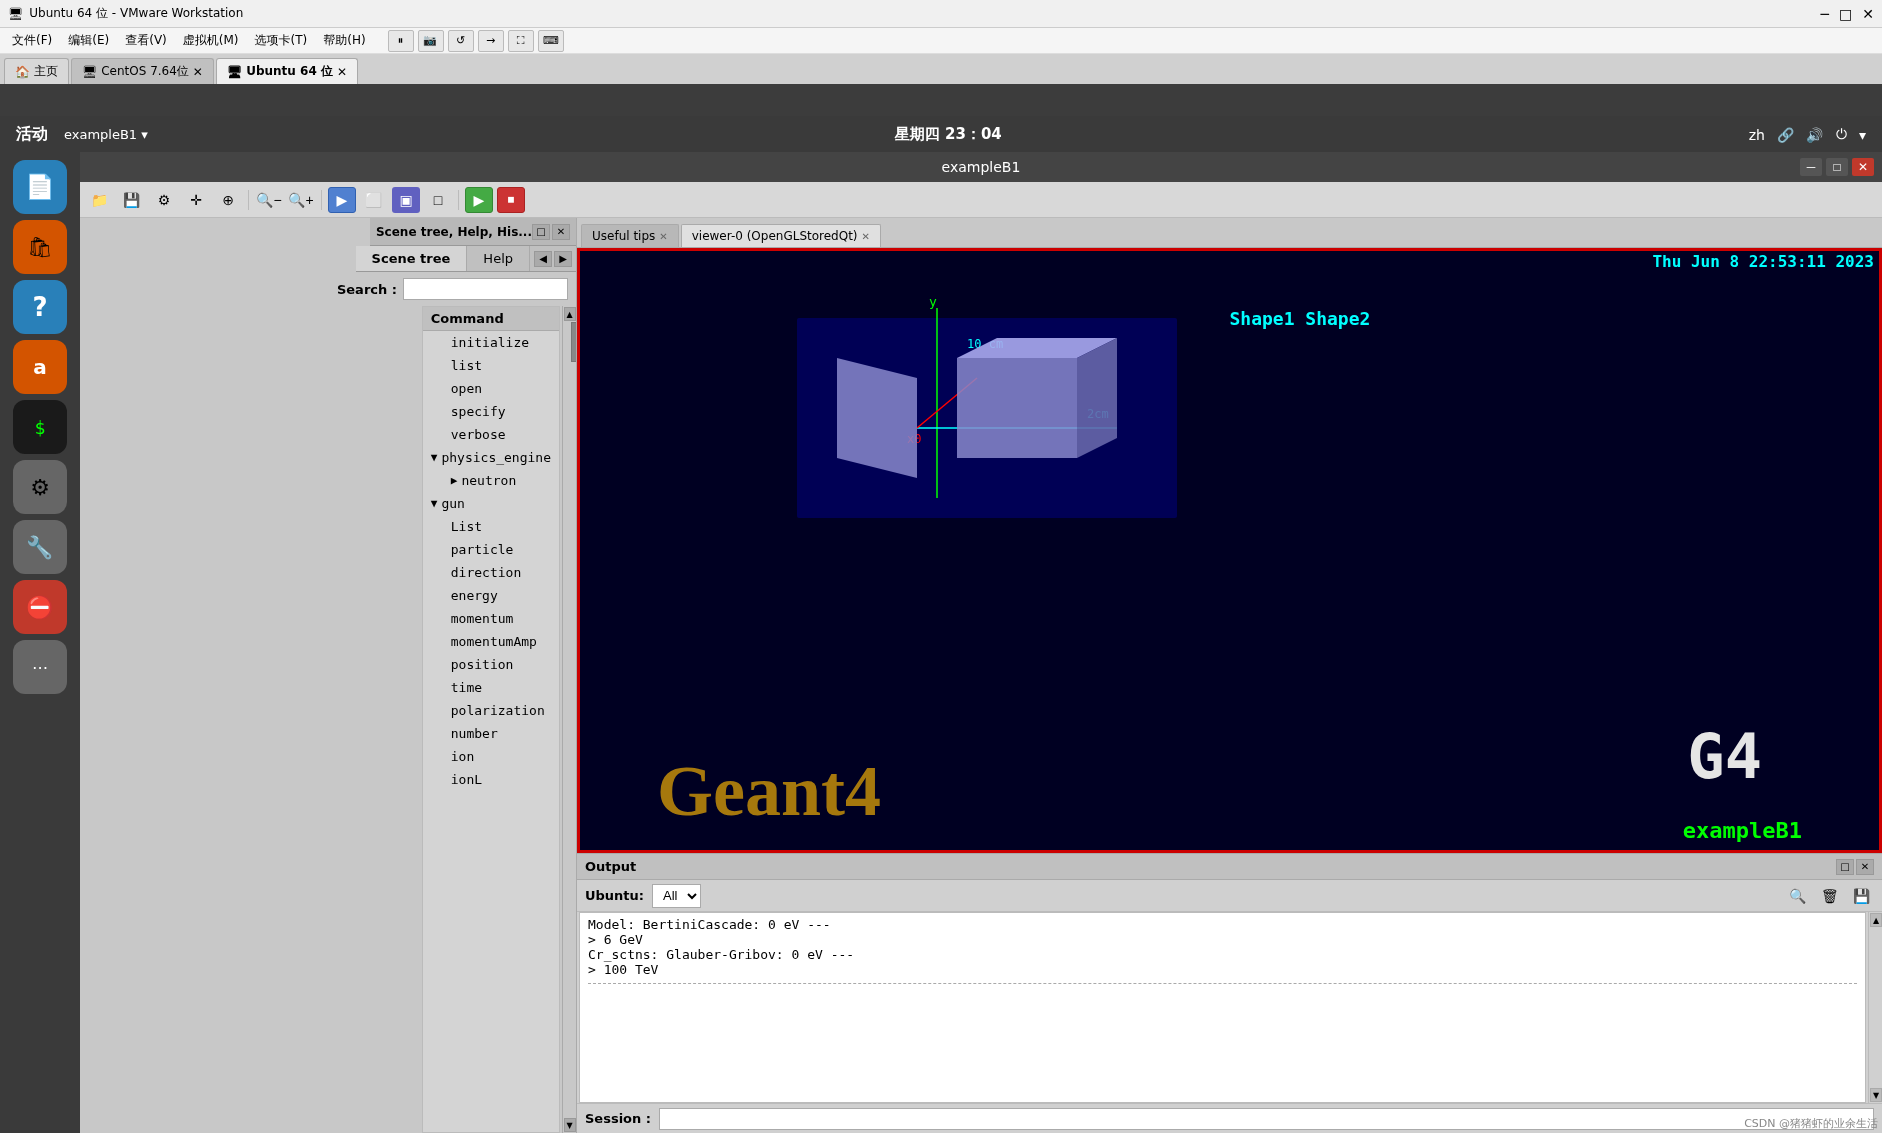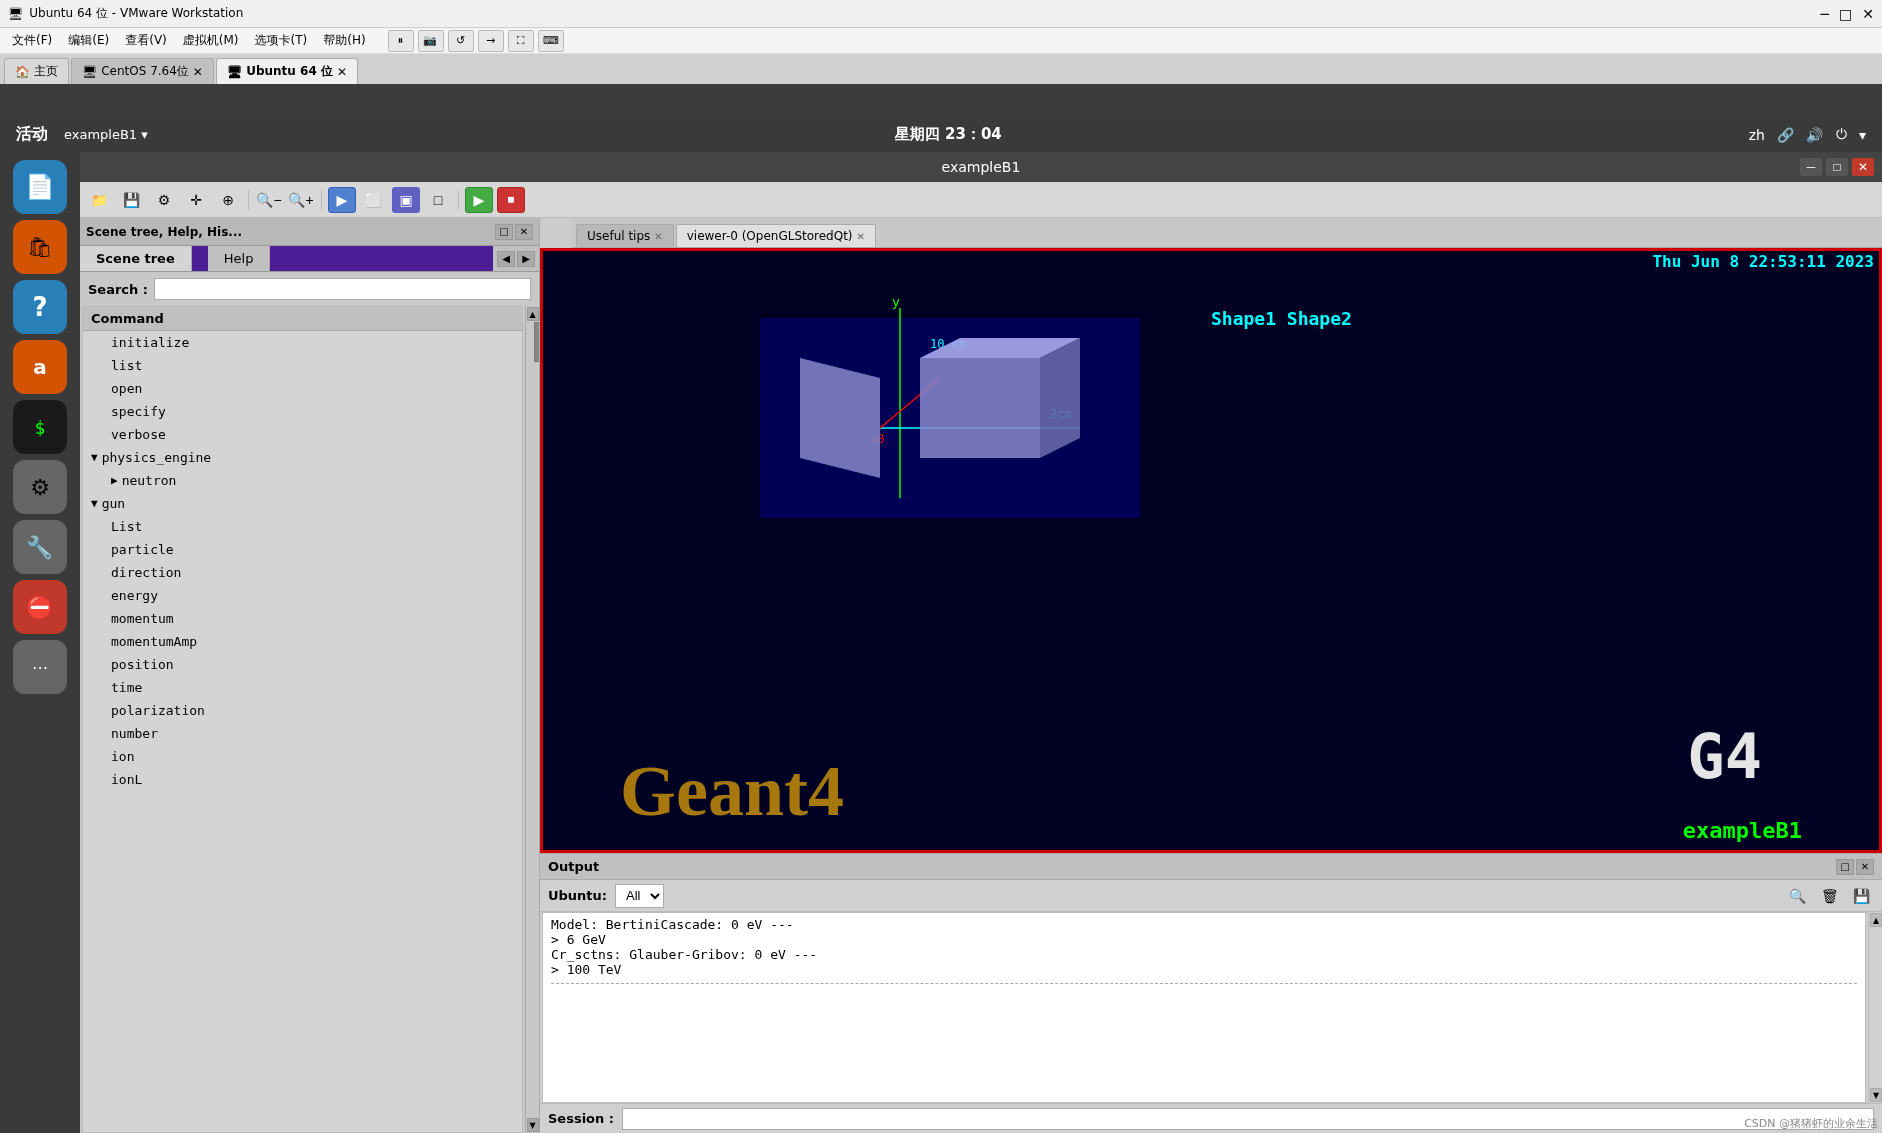--- a/index.html
+++ b/index.html
@@ -179,25 +179,26 @@
     .toolbar-separator { width: 1px; height: 20px; background: #bbb; margin: 0 2px; }
 
     
     .main-content {
       display: flex;
       height: calc(100% - 66px);
     }
 
     
     .left-panel {
-      width: 460px;
+      width: 497px;
       background: #c8c8c8;
       border-right: 1px solid #aaa;
       display: flex;
       flex-direction: column;
+      align-items: flex-end;
     }
 
     .panel-header {
       background: #b8b8b8;
       height: 28px;
       display: flex;
       align-items: center;
       justify-content: space-between;
       padding: 0 6px;
       border-bottom: 1px solid #999;
@@ -208,23 +209,22 @@
       width: 18px; height: 16px;
       background: #aaa;
       border: 1px solid #999;
       cursor: pointer;
       display: flex; align-items: center; justify-content: center;
       font-size: 10px;
     }
 
     .panel-tabs {
       display: flex;
-      background: #4c1d95;
+      background: #eab308;
       border-bottom: 1px solid #999;
-      gap: 16px;
     }
     .panel-tab {
       padding: 5px 16px;
       font-size: 13px;
       cursor: pointer;
       background: #c0c0c0;
       border-right: 1px solid #aaa;
     }
     .panel-tab.active { background: #d4d4d4; font-weight: bold; }
 
@@ -284,21 +284,20 @@
 
     
     .viewer-tabs {
       background: #c8c8c8;
       height: 30px;
       display: flex;
       align-items: flex-end;
       padding: 0 4px;
       gap: 2px;
       border-bottom: 1px solid #aaa;
-      margin-left: 32px;
     }
     .viewer-tab {
       background: #b8b8b8;
       border: 1px solid #aaa;
       border-bottom: none;
       padding: 4px 10px;
       font-size: 12px;
       cursor: pointer;
       border-radius: 2px 2px 0 0;
       display: flex; align-items: center; gap: 4px;

